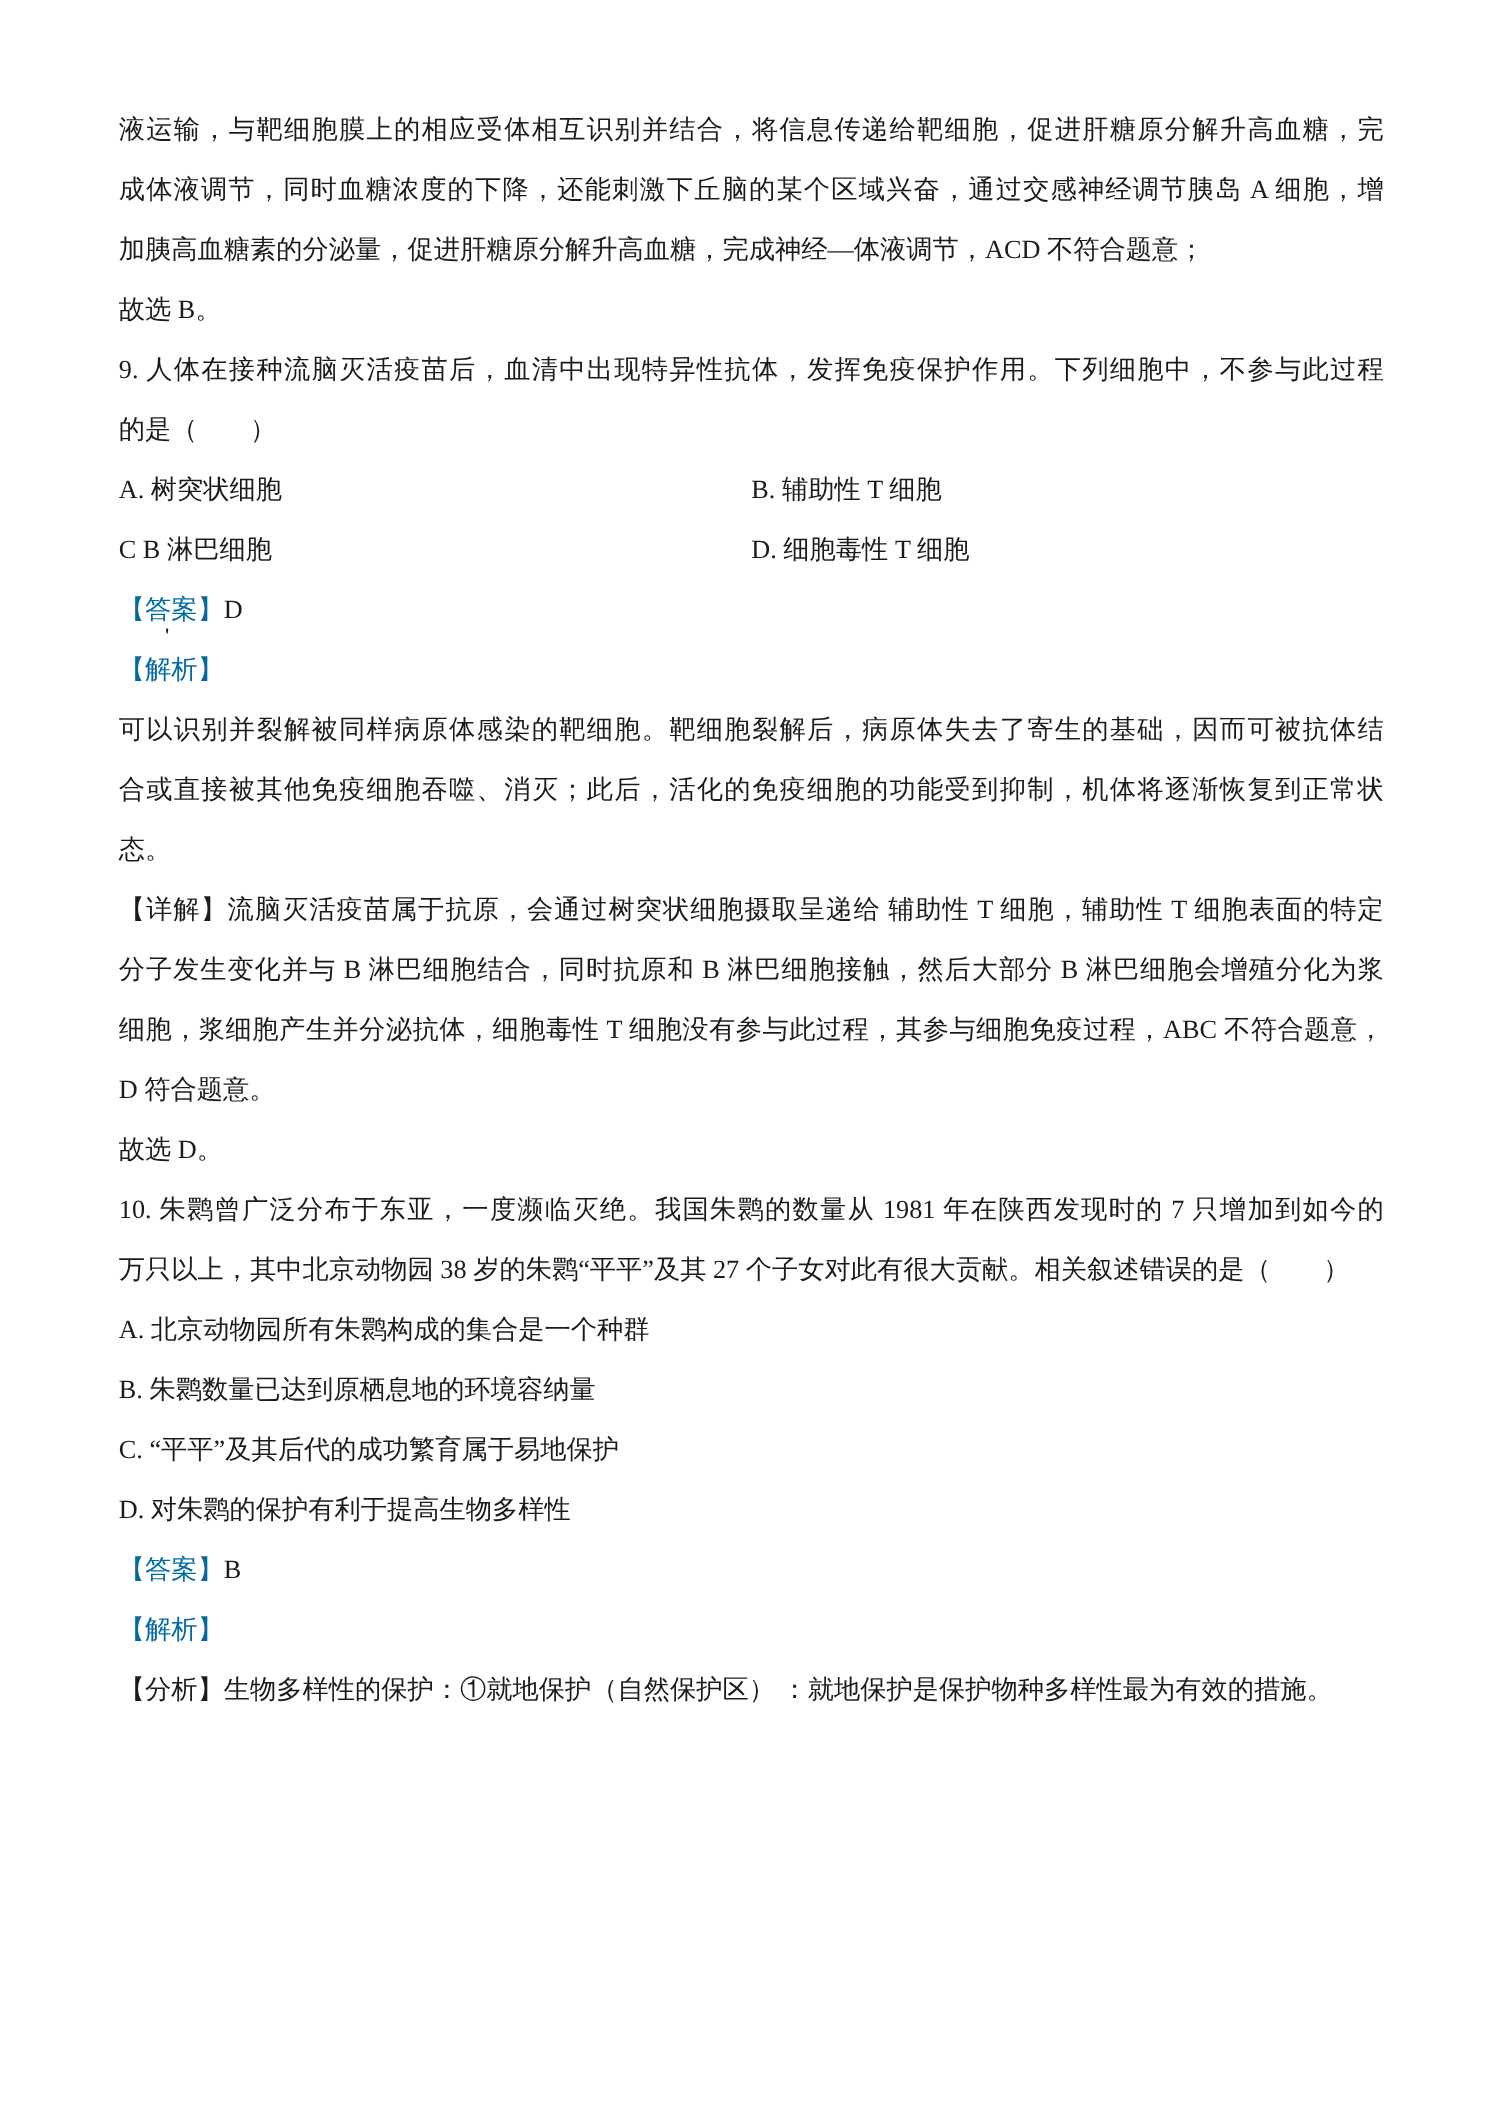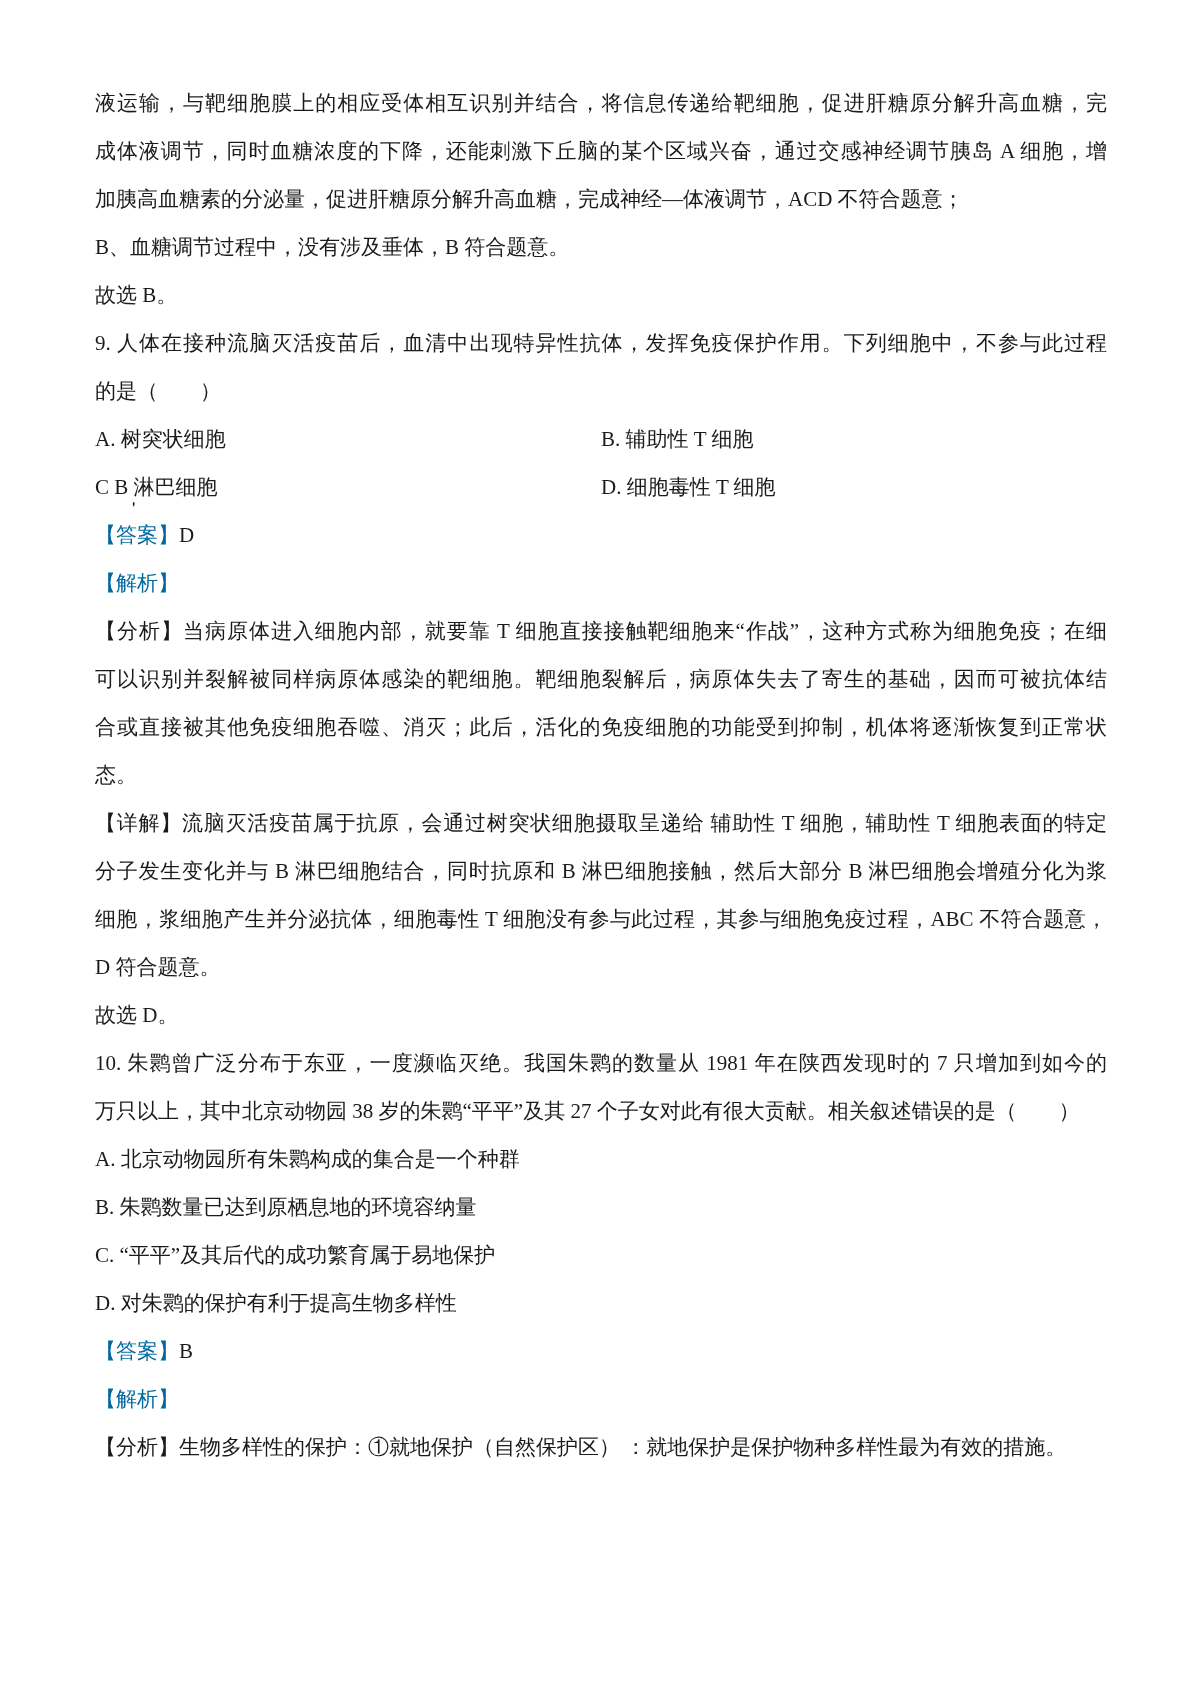--- a/index.html
+++ b/index.html
@@ -53,41 +53,39 @@
 </head>
 <body>
 
 <div class="page">
 
   <div class="content">
 
     <div class="line just">液运输，与靶细胞膜上的相应受体相互识别并结合，将信息传递给靶细胞，促进肝糖原分解升高血糖，完</div>
     <div class="line just">成体液调节，同时血糖浓度的下降，还能刺激下丘脑的某个区域兴奋，通过交感神经调节胰岛 A 细胞，增</div>
     <div class="line">加胰高血糖素的分泌量，促进肝糖原分解升高血糖，完成神经—体液调节，ACD 不符合题意；</div>
-    <div class="line">B、血糖调节过程中，没有涉及垂体，B 符合题意。</div>
     <div class="line">故选 B。</div>
 
     <div class="line just">9. 人体在接种流脑灭活疫苗后，血清中出现特异性抗体，发挥免疫保护作用。下列细胞中，不参与此过程</div>
     <div class="line">的是（　　）</div>
 
     <div class="line opt-row">
       <span class="opt-left">A. 树突状细胞</span><span class="opt-right">B. 辅助性 T 细胞</span>
     </div>
     <div class="line opt-row">
       <span class="opt-left">C  B 淋巴细胞</span><span class="opt-right">D. 细胞毒性 T 细胞</span>
     </div>
 
     <div class="line">
       <span class="marker">【答案】</span><span>D</span>
     </div>
     <div class="line">
       <span class="marker">【解析】</span>
     </div>
 
-    <div class="line just">【分析】当病原体进入细胞内部，就要靠 T 细胞直接接触靶细胞来“作战”，这种方式称为细胞免疫；在细</div>
     <div class="line just">可以识别并裂解被同样病原体感染的靶细胞。靶细胞裂解后，病原体失去了寄生的基础，因而可被抗体结</div>
     <div class="line just">合或直接被其他免疫细胞吞噬、消灭；此后，活化的免疫细胞的功能受到抑制，机体将逐渐恢复到正常状</div>
     <div class="line">态。</div>
 
     <div class="line just">【详解】流脑灭活疫苗属于抗原，会通过树突状细胞摄取呈递给 辅助性 T 细胞，辅助性 T 细胞表面的特定</div>
     <div class="line just">分子发生变化并与 B 淋巴细胞结合，同时抗原和 B 淋巴细胞接触，然后大部分 B 淋巴细胞会增殖分化为浆</div>
     <div class="line just">细胞，浆细胞产生并分泌抗体，细胞毒性 T 细胞没有参与此过程，其参与细胞免疫过程，ABC 不符合题意，</div>
     <div class="line">D 符合题意。</div>
     <div class="line">故选 D。</div>
 

